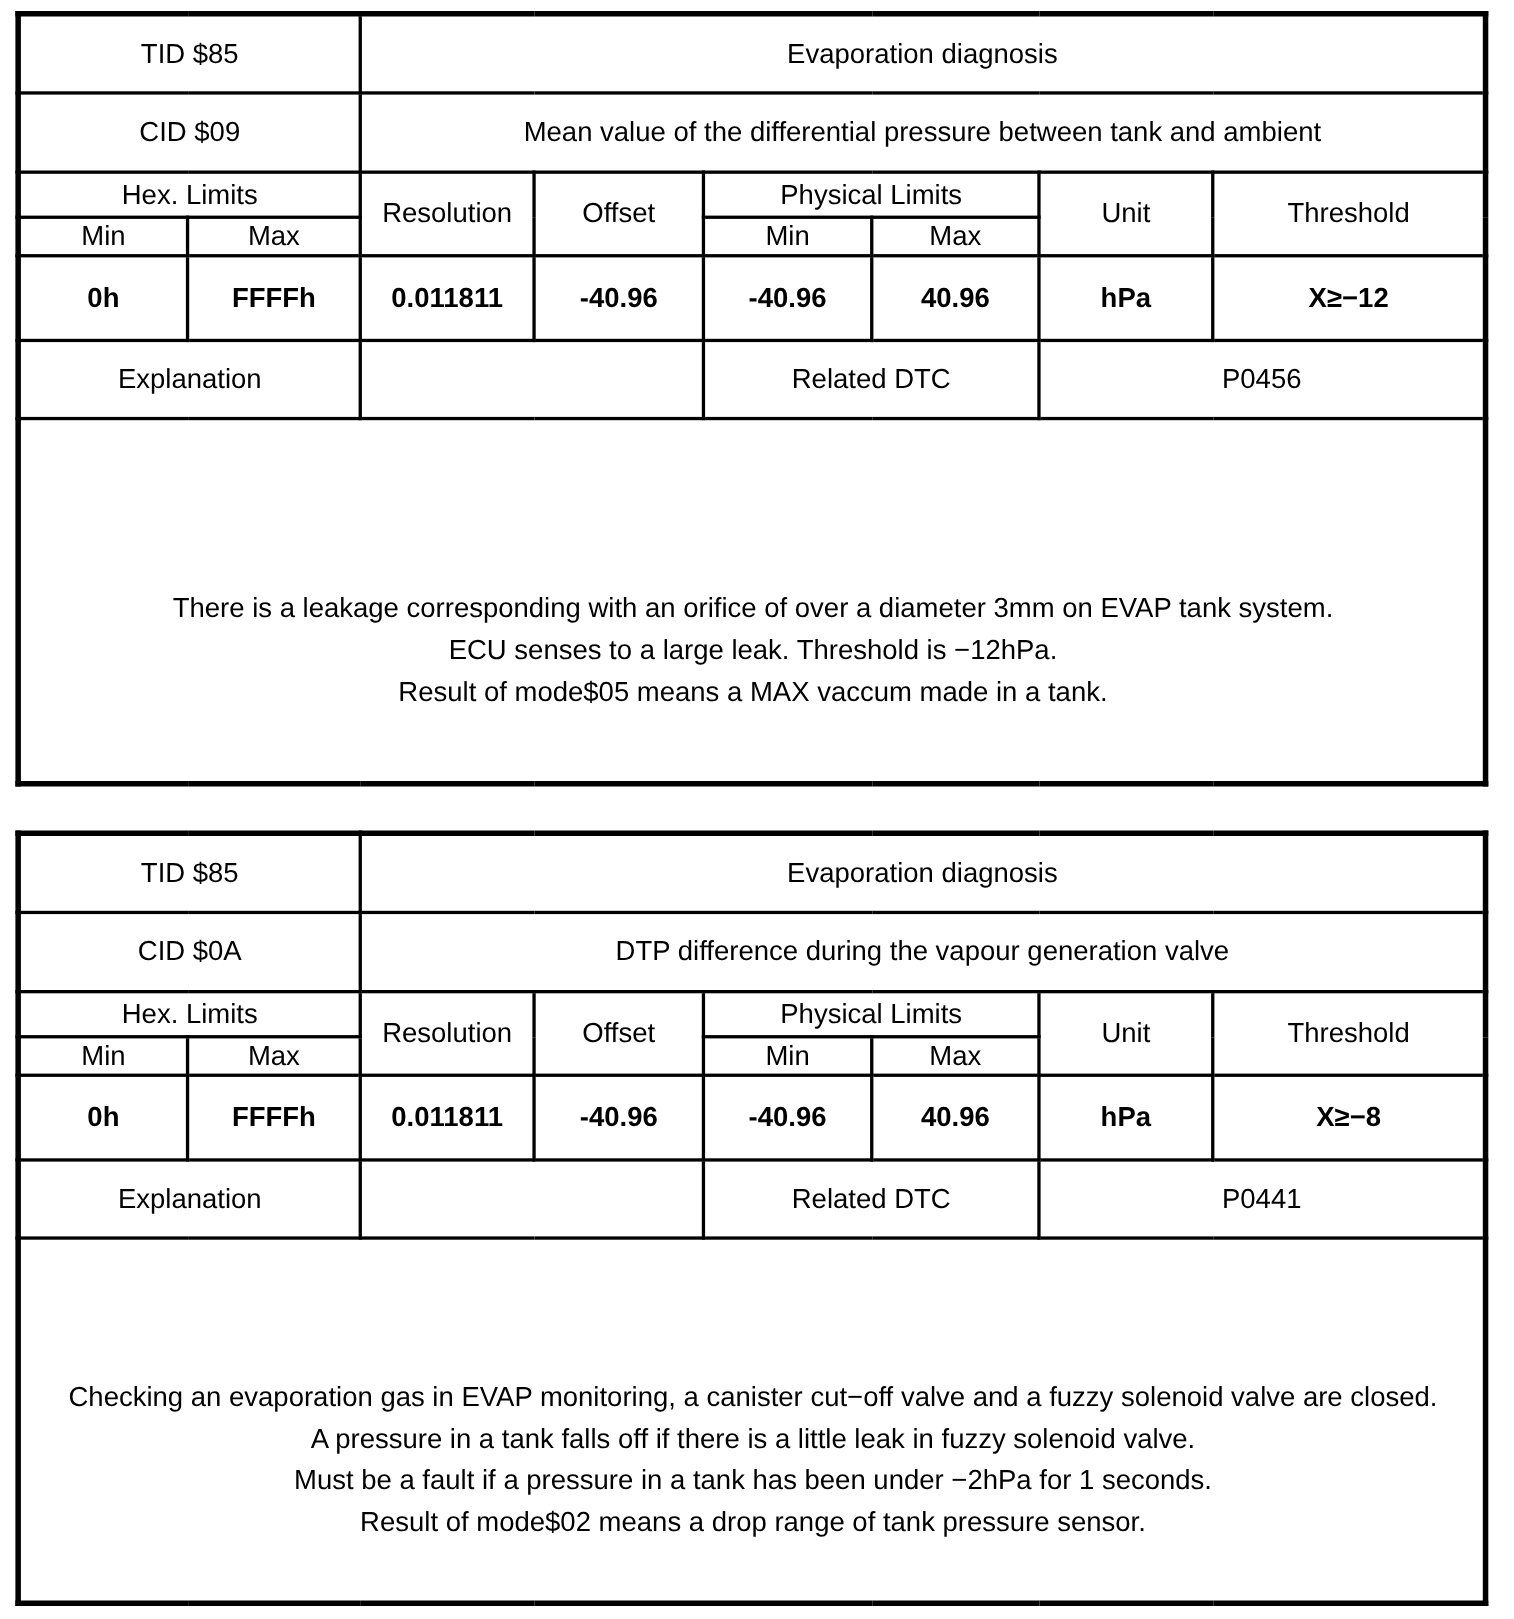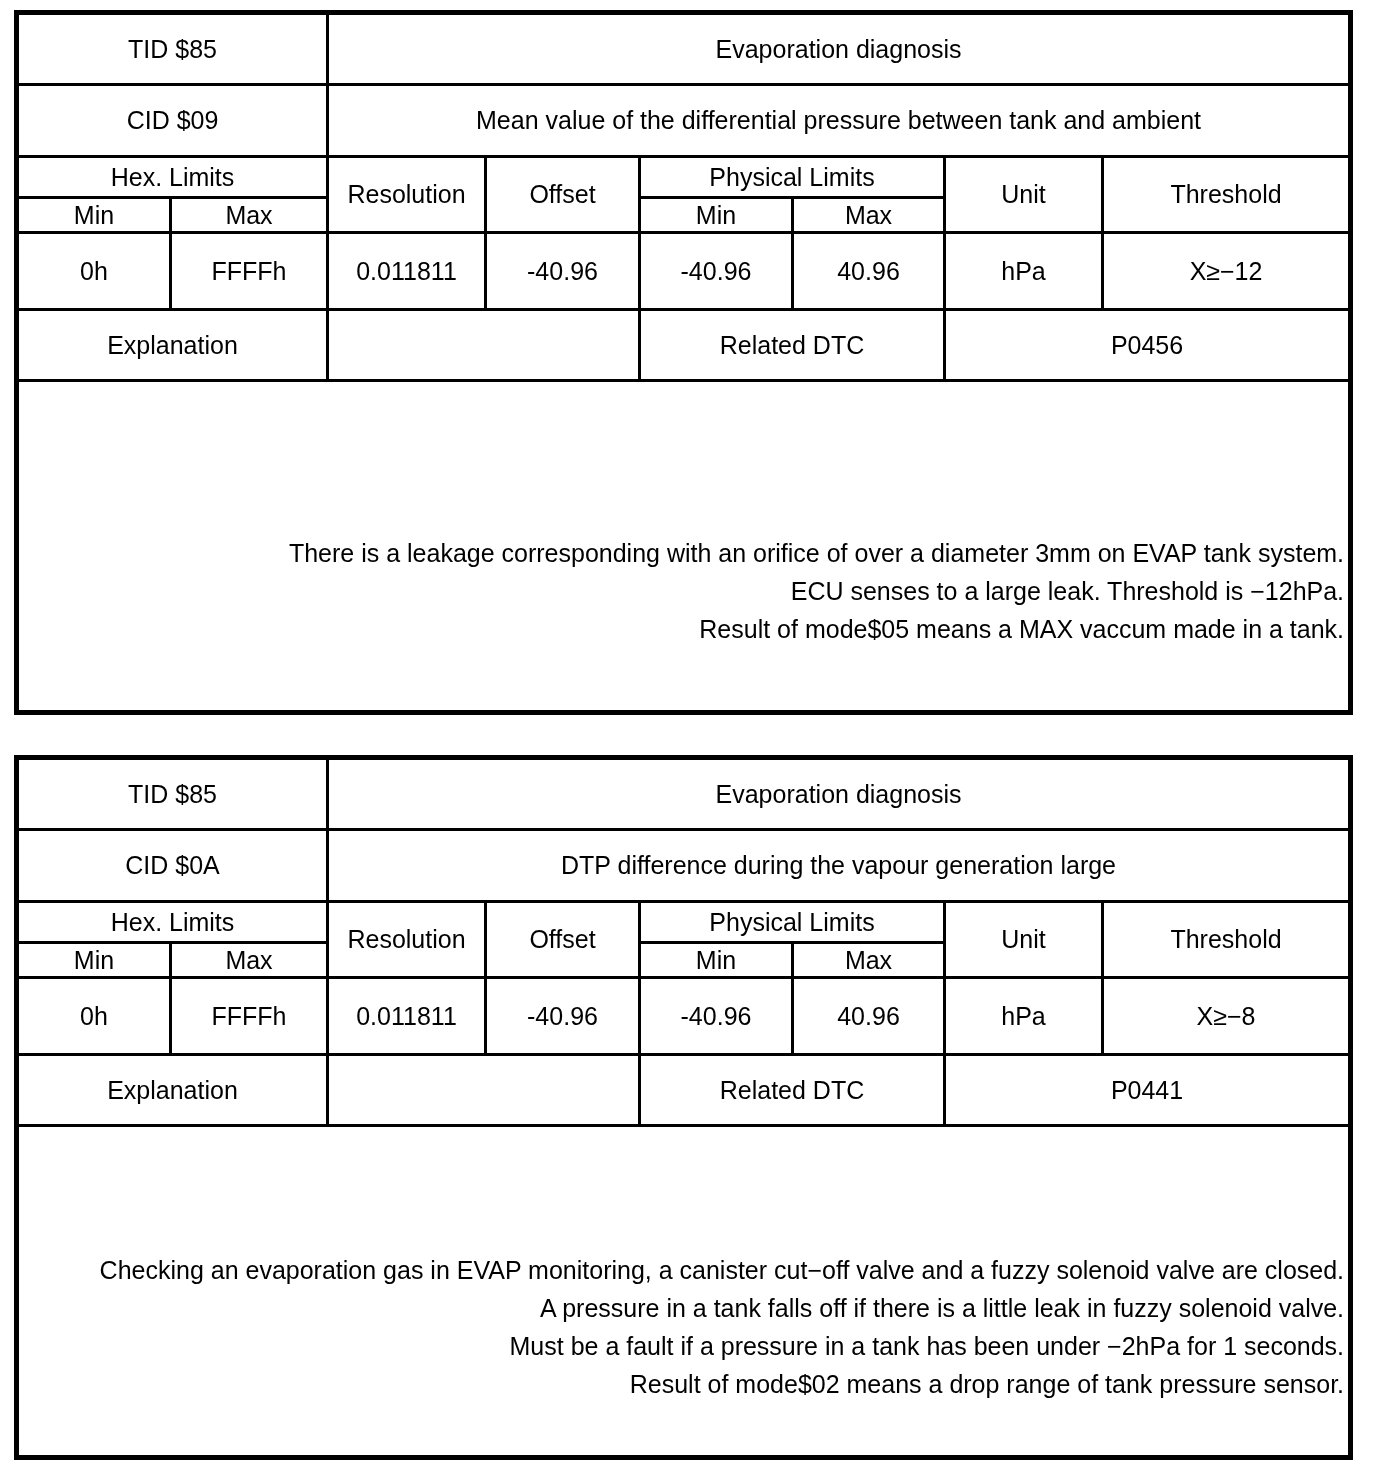--- a/index.html
+++ b/index.html
@@ -25,31 +25,30 @@
     text-align: center;
     vertical-align: middle;
     font-size: 25px;
     padding: 0;
     overflow: hidden;
   }
   tr.row-tid td { height: 68px; }
   tr.row-cid td { height: 69px; }
   tr.row-h1 td { height: 38px; }
   tr.row-h2 td { height: 32px; }
-  tr.row-vals td { height: 74px; }
+  tr.row-vals td { height: 74px; font-weight: bold; }
   tr.row-expl td { height: 68px; }
   td.expl-text {
     height: 328px;
     text-align: left;
     vertical-align: top;
   }
   td.expl-text .expl-pad {
     padding: 90px 4px 0 6px;
     line-height: 38px;
-    text-align: right;
   }
   td.expl-text.pad2 .expl-pad {
     padding-top: 72px;
   }
 </style>
 </head>
 <body>
 
 <div class="page">
 
@@ -126,21 +125,21 @@
         <col style="width:158px">
         <col style="width:248px">
     </colgroup>
     <tbody>
       <tr class="row-tid">
         <td colspan="2">TID $85</td>
         <td colspan="6">Evaporation diagnosis</td>
       </tr>
       <tr class="row-cid">
         <td colspan="2">CID $0A</td>
-        <td colspan="6">DTP difference during the vapour generation large</td>
+        <td colspan="6">DTP difference during the vapour generation valve</td>
       </tr>
       <tr class="row-h1">
         <td colspan="2">Hex. Limits</td>
         <td rowspan="2">Resolution</td>
         <td rowspan="2">Offset</td>
         <td colspan="2">Physical Limits</td>
         <td rowspan="2">Unit</td>
         <td rowspan="2">Threshold</td>
       </tr>
       <tr class="row-h2">

